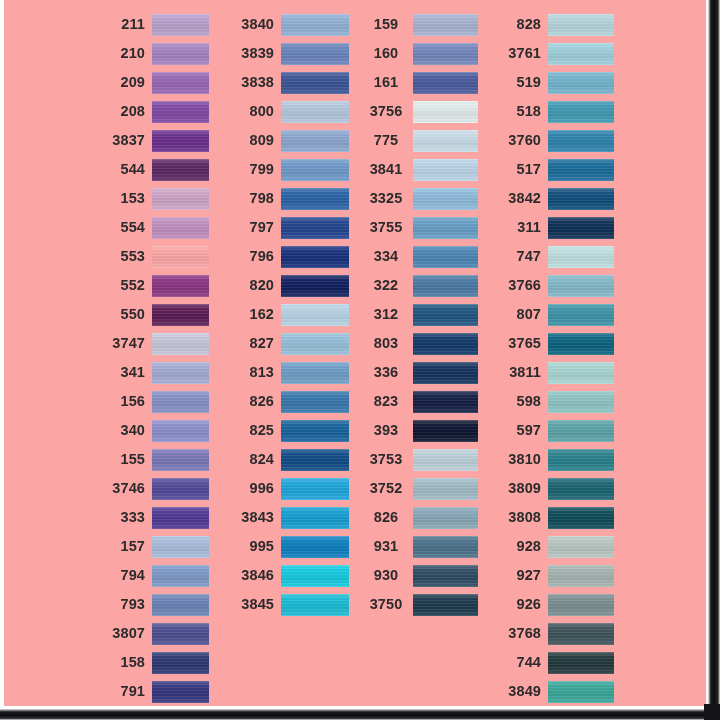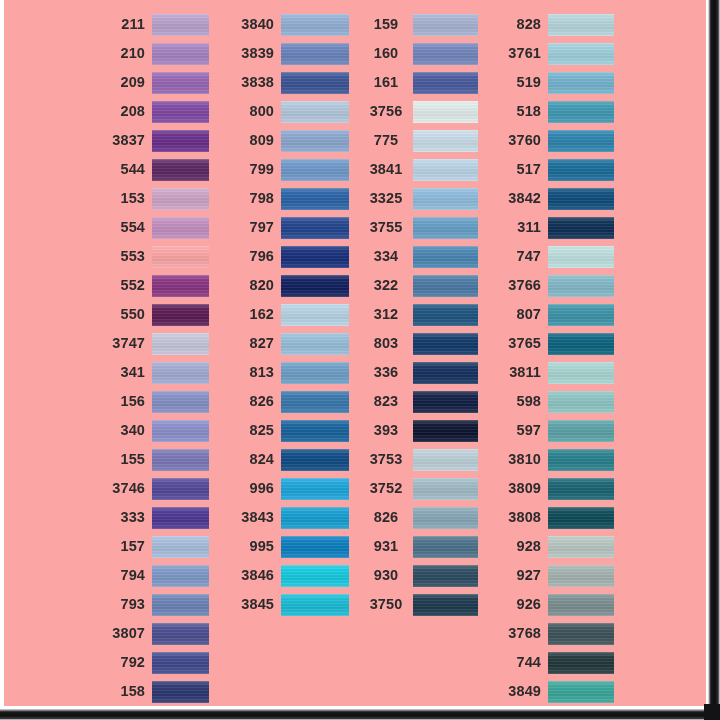--- a/index.html
+++ b/index.html
@@ -212,24 +212,20 @@
           </div>
           <div class="row">
             <div class="code">793</div>
             <div class="swatch" style="background-color: rgb(107, 131, 183);"></div>
           </div>
           <div class="row">
             <div class="code">3807</div>
             <div class="swatch" style="background-color: rgb(76, 79, 145);"></div>
           </div>
           <div class="row">
-            <div class="code">792</div>
-            <div class="swatch" style="background-color: rgb(65, 73, 142);"></div>
-          </div>
-          <div class="row">
             <div class="code">158</div>
             <div class="swatch" style="background-color: rgb(44, 55, 114);"></div>
           </div>
           <div class="row">
             <div class="code">791</div>
             <div class="swatch" style="background-color: rgb(53, 53, 127);"></div>
           </div>
         </div>
         <div class="col col-2">
           <div class="row">

